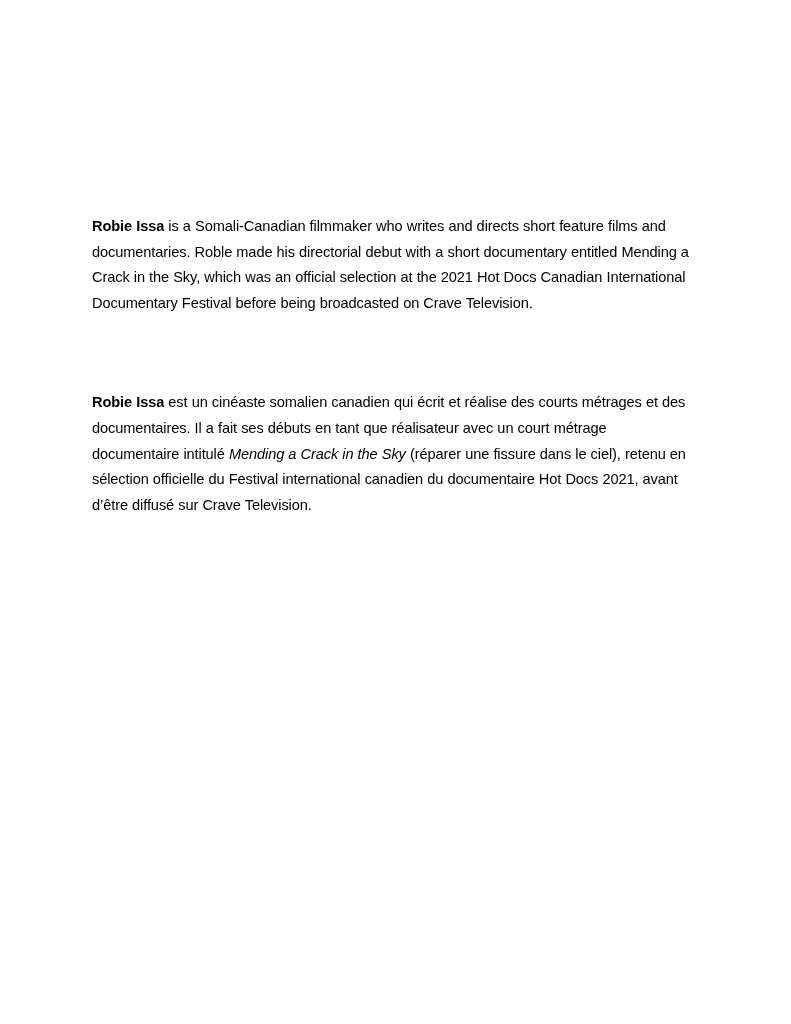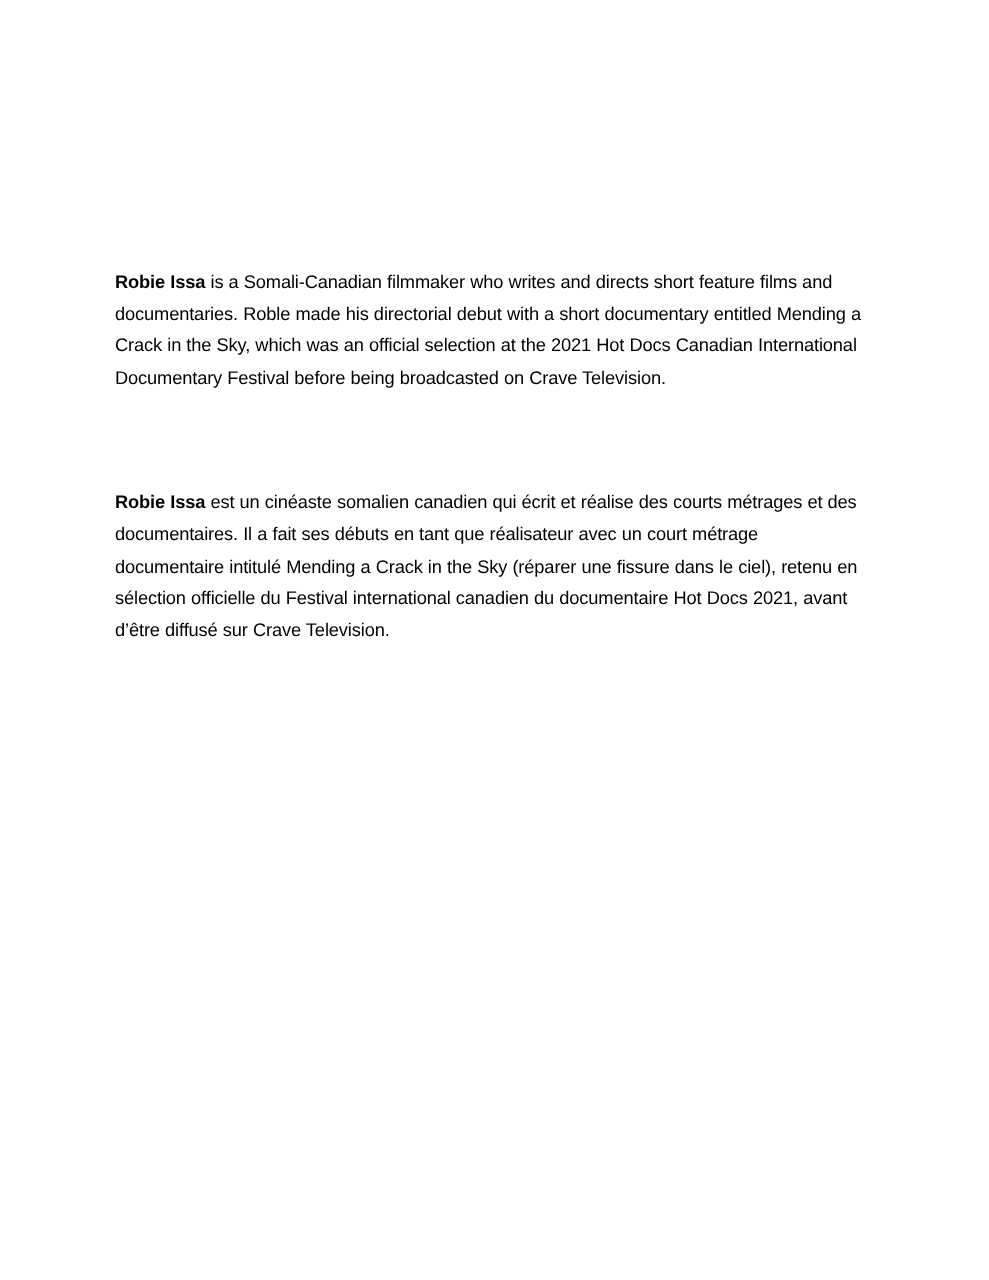--- a/index.html
+++ b/index.html
@@ -39,21 +39,21 @@
     margin: 0;
     color: #000000;
   }
   .para-en {
     margin-bottom: 0;
   }
   .spacer {
     height: 74px;
   }
   .b { font-weight: bold; }
-  .i { }
+  .i { font-style: italic; }
 </style>
 </head>
 <body>
 
 <div class="page">
   <div class="content">
 
     <p class="para para-en">
       <span class="b">Robie Issa</span><span> is a Somali-Canadian filmmaker who writes and directs short feature films and documentaries. Roble made his directorial debut with a short documentary entitled Mending a Crack in the Sky, which was an official selection at the 2021 Hot Docs Canadian International Documentary Festival before being broadcasted on Crave Television.</span>
     </p>

